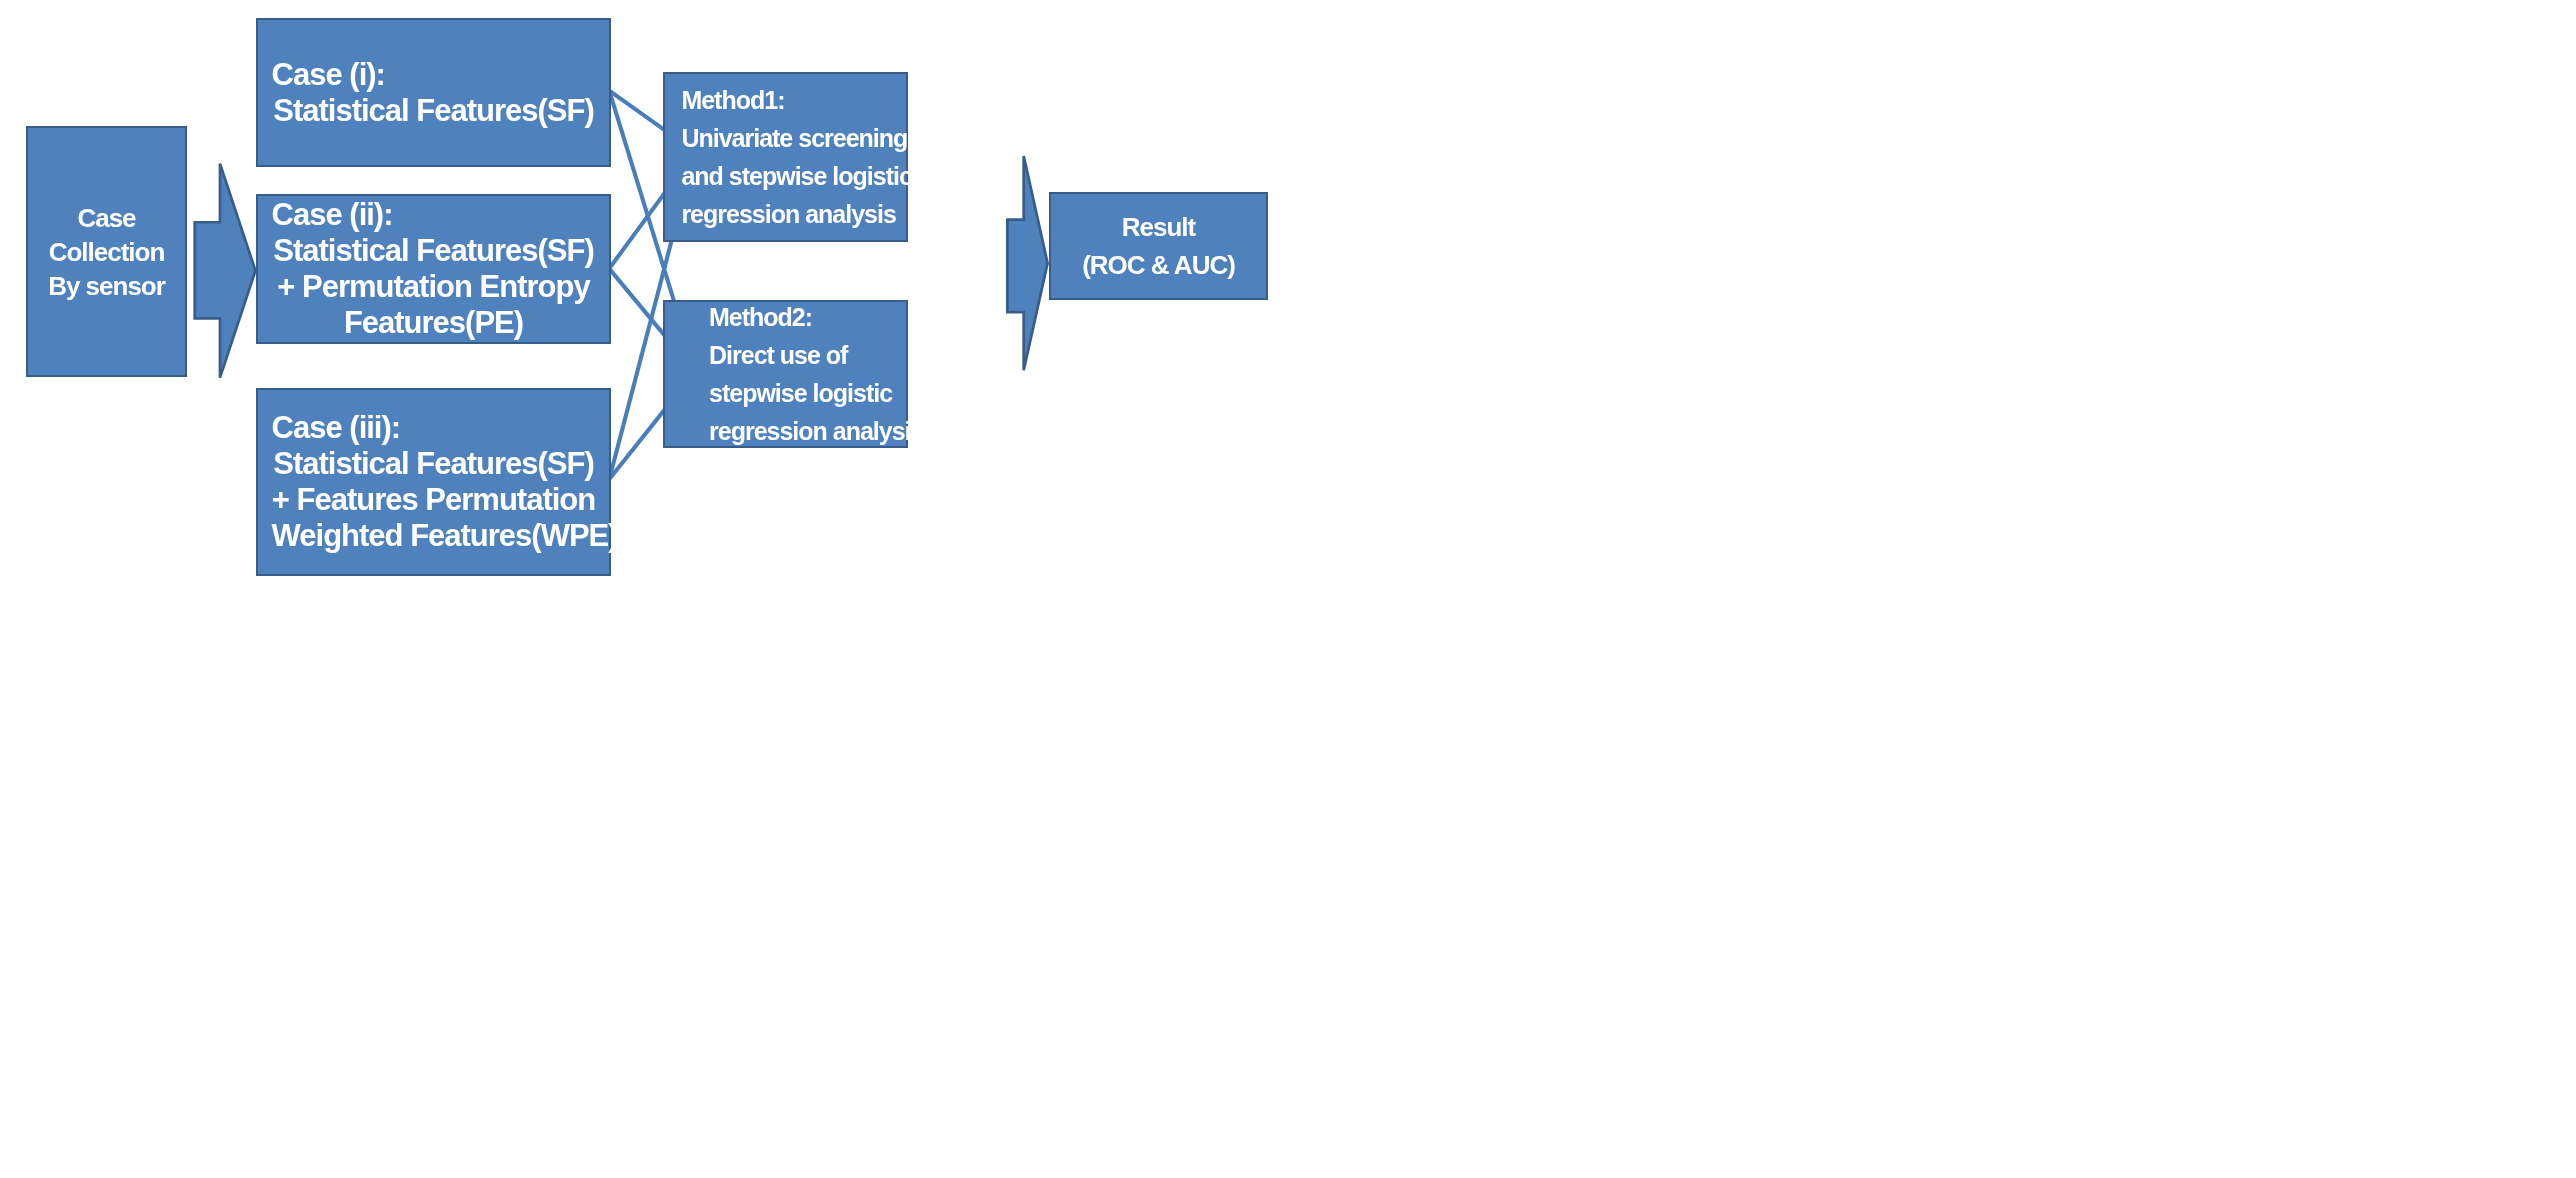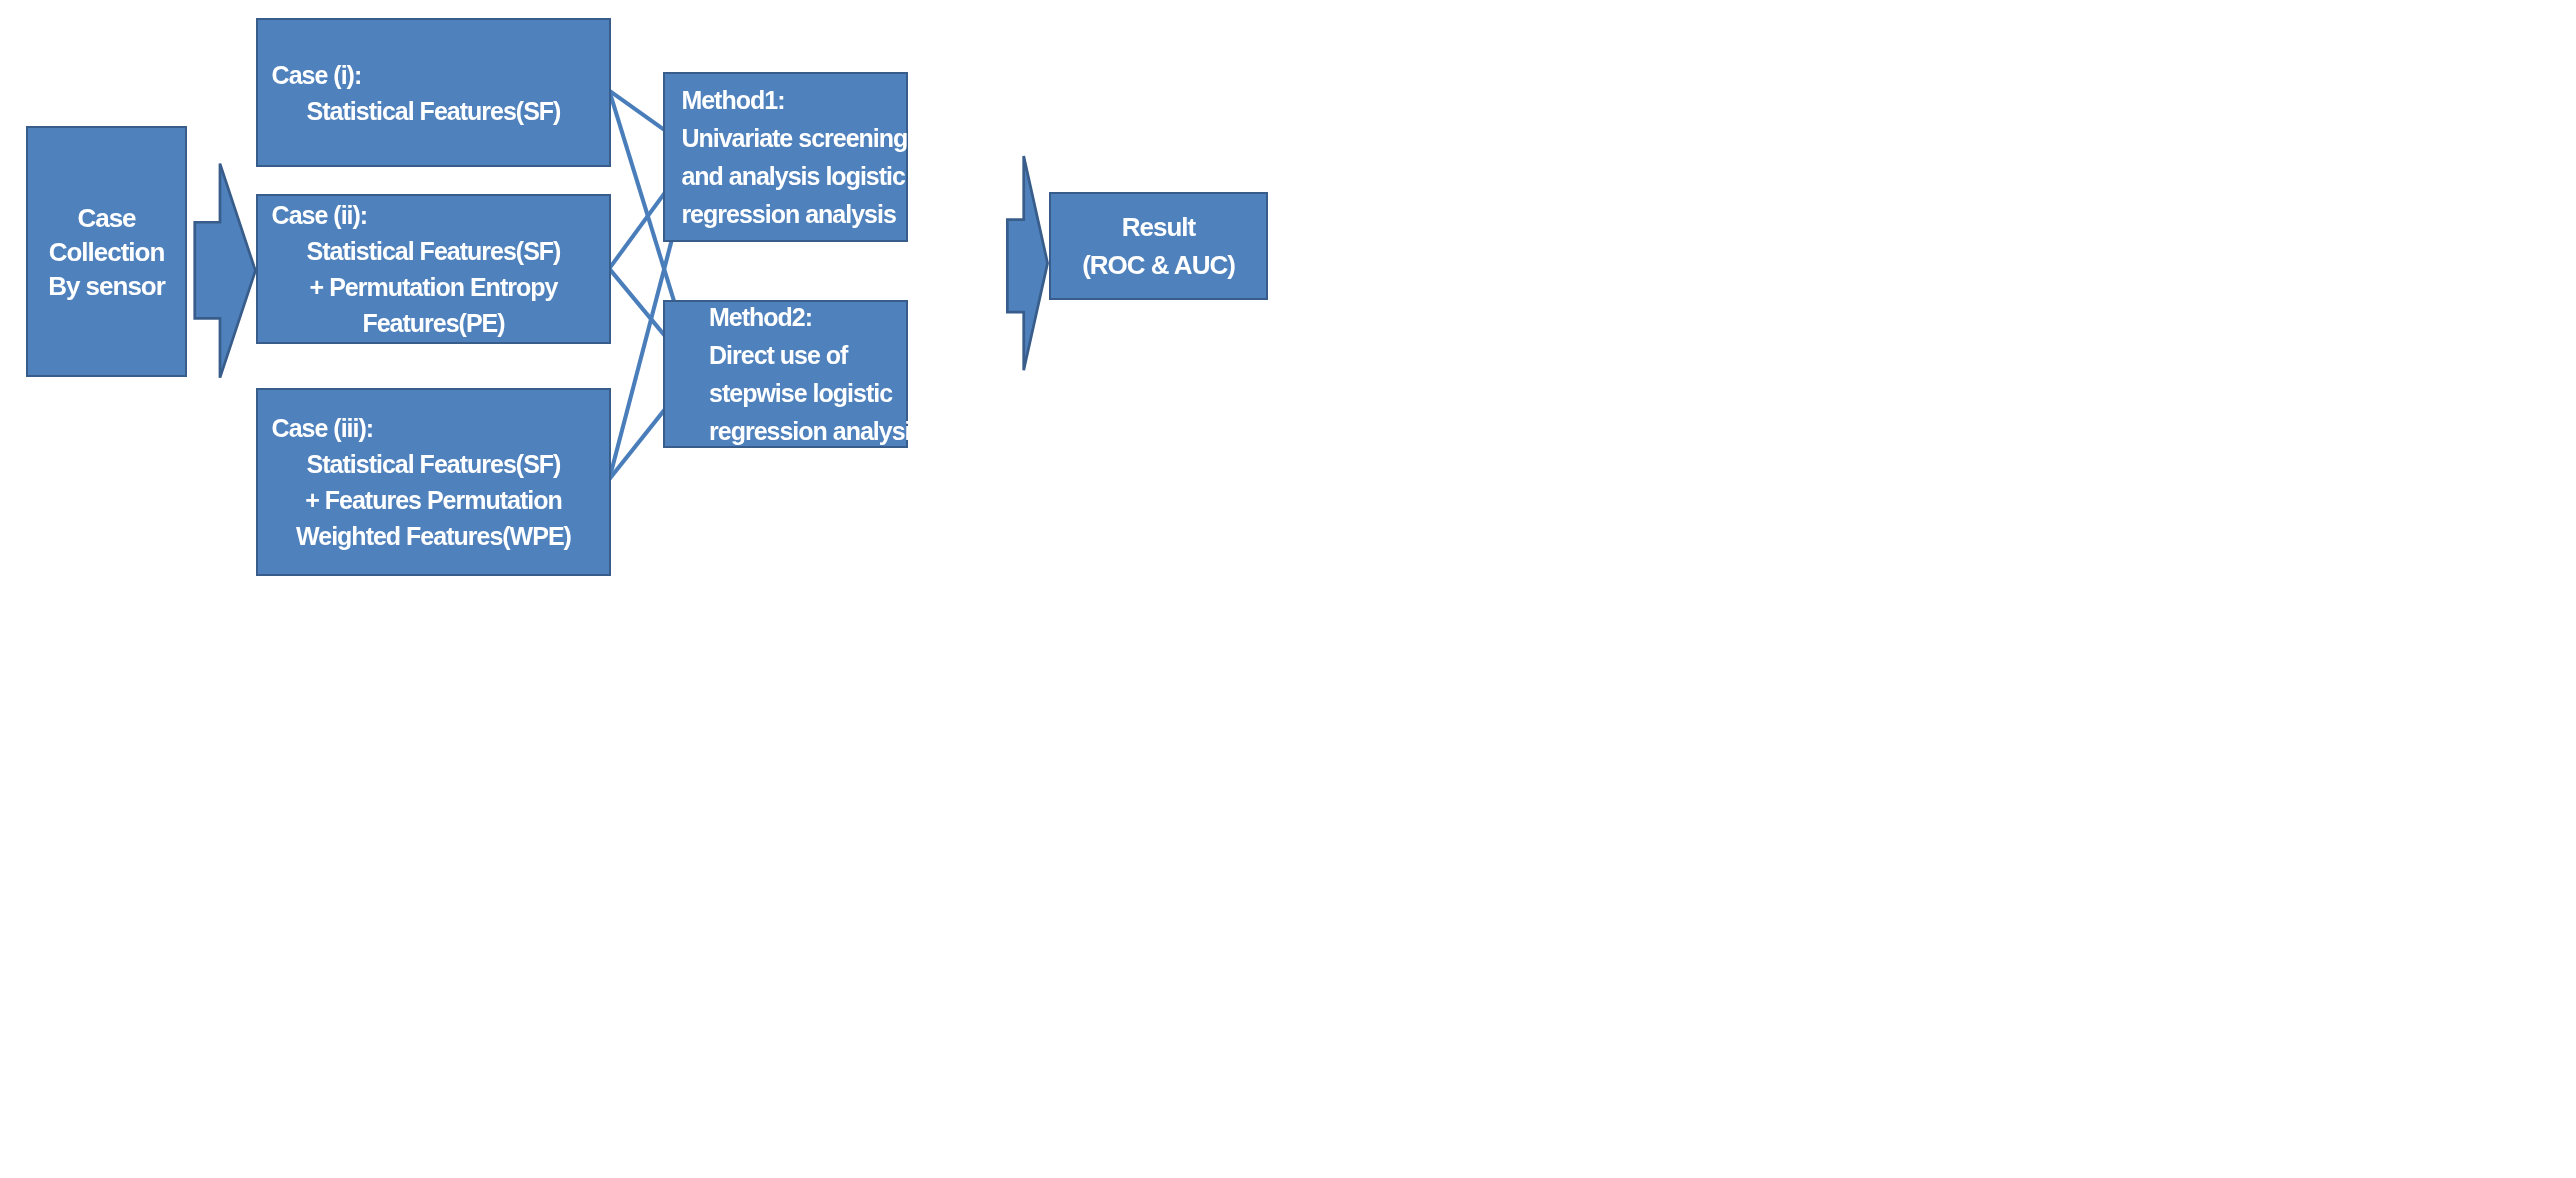--- a/index.html
+++ b/index.html
@@ -43,21 +43,21 @@
   .ln.center { text-align: center; }
   .ln.left { text-align: left; }
 
   
   .data-box {
     left: 26px; top: 126px; width: 161px; height: 251px;
     font-size: 26px; line-height: 34px; text-align: center;
   }
   .case-box {
     left: 256px; width: 355px;
-    font-size: 25px; line-height: 36px;
+    font-size: 31px; line-height: 36px;
     padding: 0 13.6px;
   }
   .case1 { top: 18.4px;  height: 149px; }
   .case2 { top: 194px; height: 150px; }
   .case3 { top: 388px; height: 188px; }
 
   .method-box {
     left: 663px; width: 245px;
     font-size: 25px; line-height: 38px;
     padding: 0 16.4px;
@@ -120,21 +120,21 @@
   <div class="box case-box case3">
     <div class="ln left">Case (iii):</div>
     <div class="ln center">Statistical Features(SF)</div>
     <div class="ln center">+ Features Permutation</div>
     <div class="ln center">Weighted Features(WPE)</div>
   </div>
 
   <div class="box method-box method1">
     <div class="ln left">Method1:</div>
     <div class="ln left">Univariate screening</div>
-    <div class="ln left">and analysis logistic</div>
+    <div class="ln left">and stepwise logistic</div>
     <div class="ln left">regression analysis</div>
   </div>
 
   <div class="box method-box method2">
     <div class="ln left">Method2:</div>
     <div class="ln left">Direct use of</div>
     <div class="ln left">stepwise logistic</div>
     <div class="ln left">regression analysis</div>
   </div>
 

